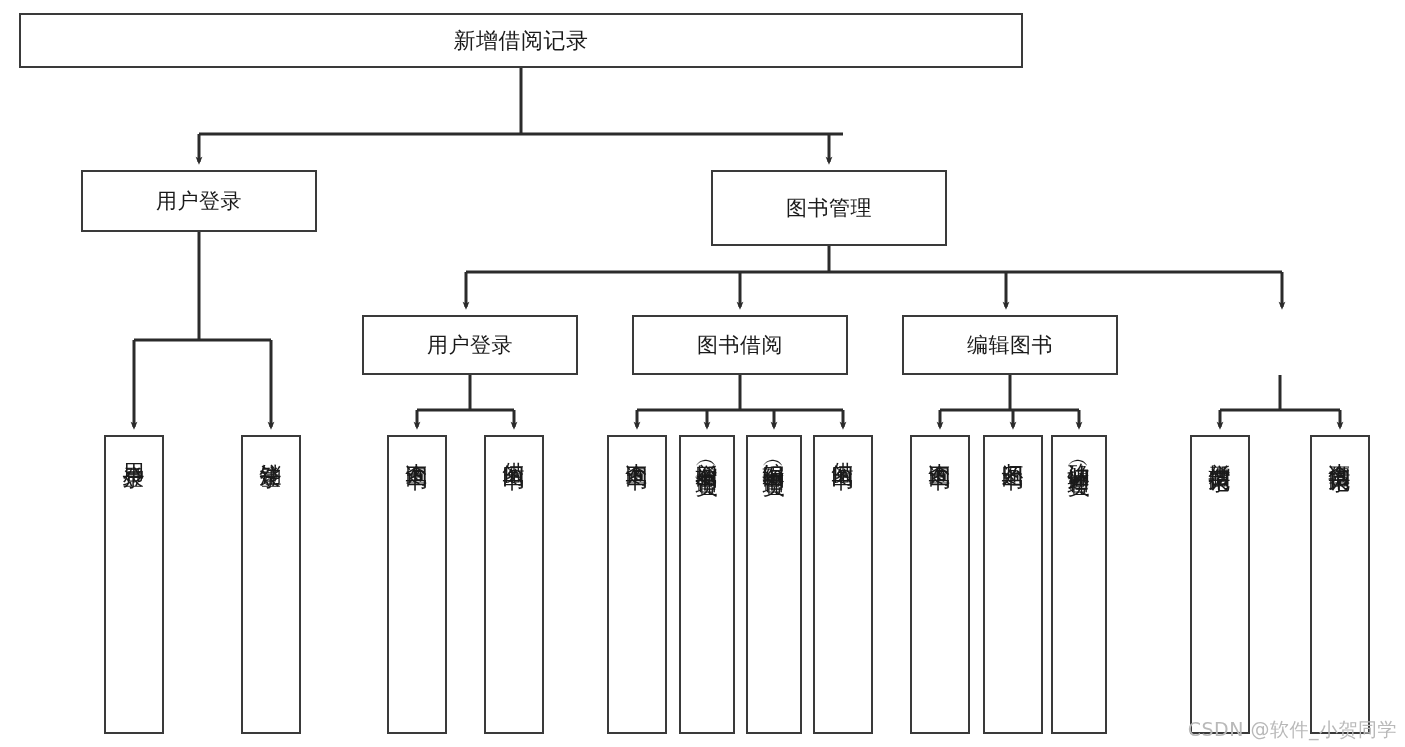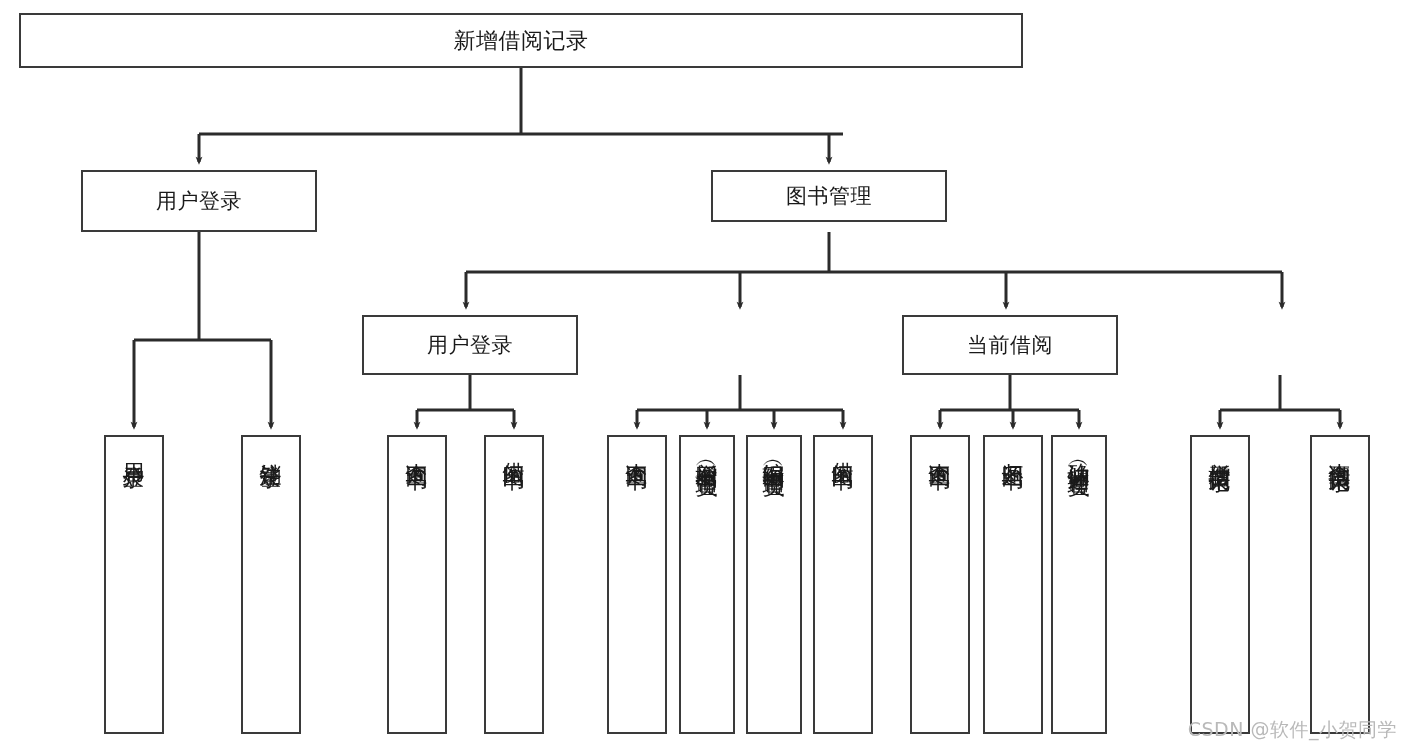--- a/index.html
+++ b/index.html
@@ -131,29 +131,32 @@
     </g>
   </svg>
 
   <div class="node horiz root" style="left:19px; top:13px; width:1004px; height:55px;">
     <span class="node-label">新增借阅记录</span>
   </div>
 
   <div class="node horiz" style="left:81px; top:170px; width:236px; height:62px;">
     <span class="node-label">用户登录</span>
   </div>
-  <div class="node horiz" style="left:711px; top:170px; width:236px; height:52px;justify-content:center;">
+  <div class="node horiz" style="left:711px; top:170px; width:236px; height:76px;justify-content:center;">
     <span class="node-label">图书管理</span>
   </div>
 
   <div class="node horiz" style="left:362px; top:315px; width:216px; height:60px;">
     <span class="node-label">用户登录</span>
   </div>
+  <div class="node horiz" style="left:632px; top:315px; width:216px; height:60px;">
+    <span class="node-label">图书借阅</span>
+  </div>
   <div class="node horiz" style="left:902px; top:315px; width:216px; height:60px;">
-    <span class="node-label">当前借阅</span>
+    <span class="node-label">编辑图书</span>
   </div>
 
   <div class="node vert" style="left:104px; top:435px; width:60px; height:299px;">
     <span class="node-label">用户登录</span>
   </div>
   <div class="node vert" style="left:241px; top:435px; width:60px; height:299px;">
     <span class="node-label">注销登录</span>
   </div>
   <div class="node vert" style="left:387px; top:435px; width:60px; height:299px;">
     <span class="node-label">查询图书</span>

